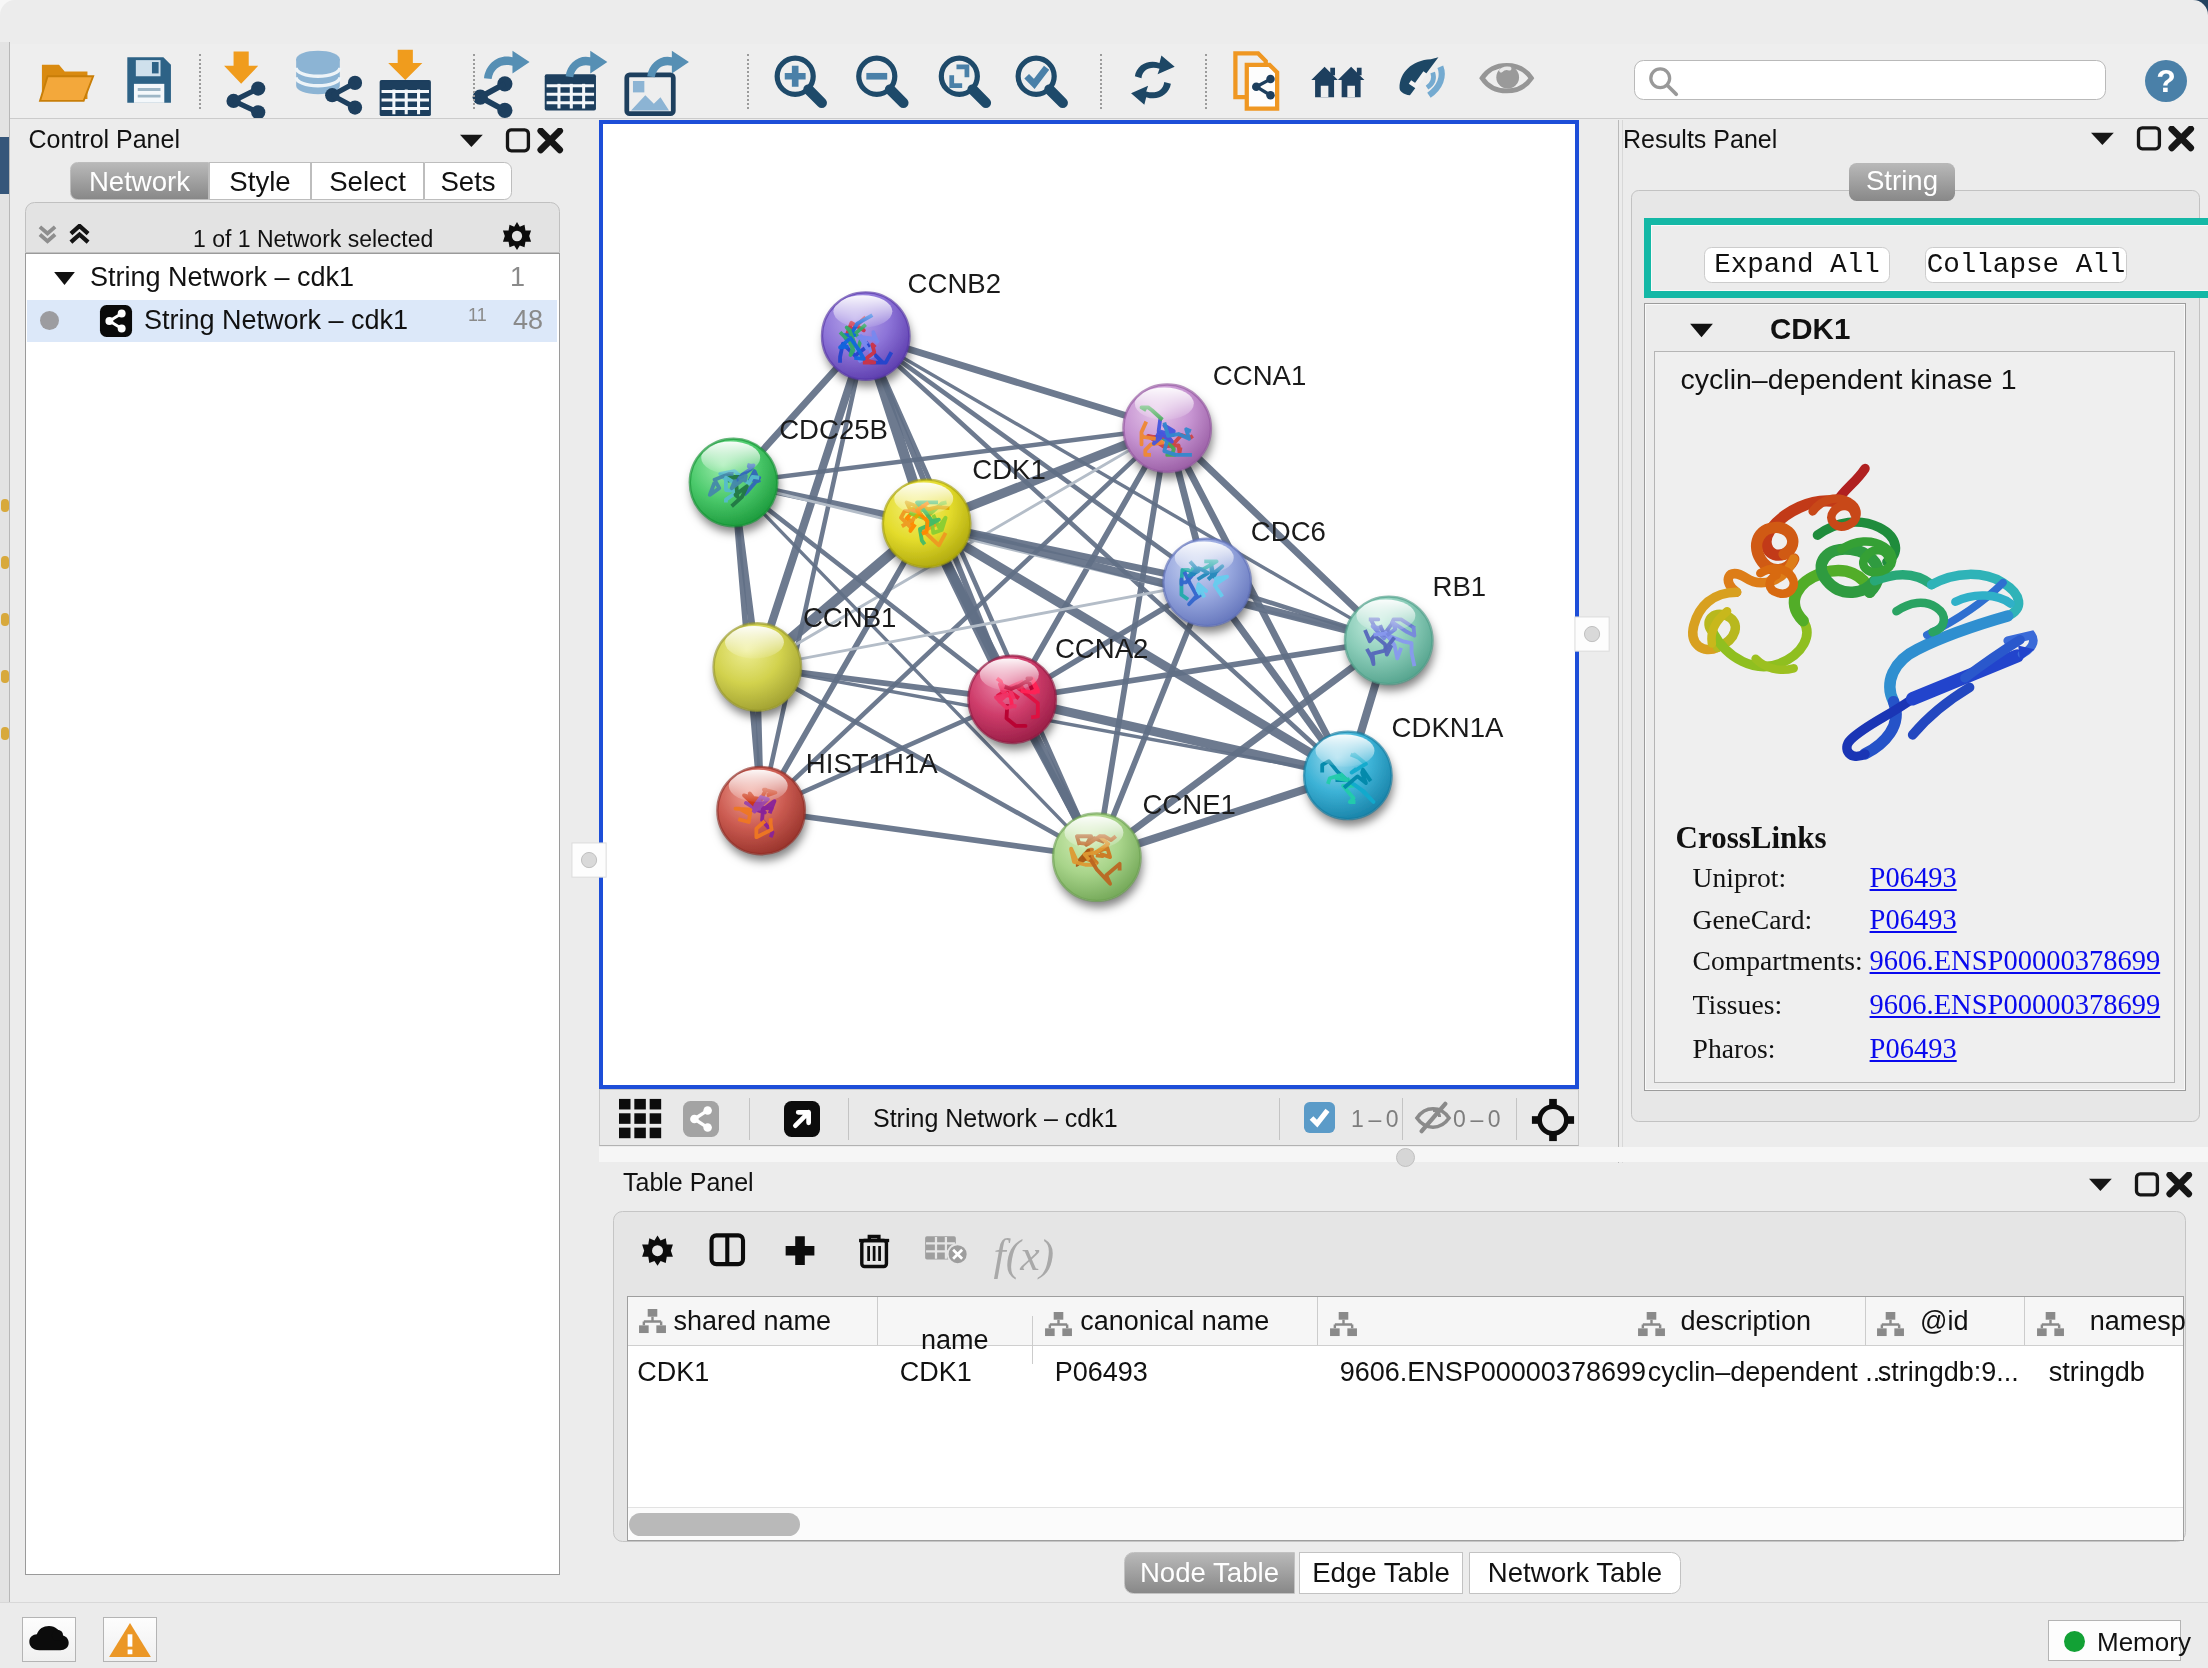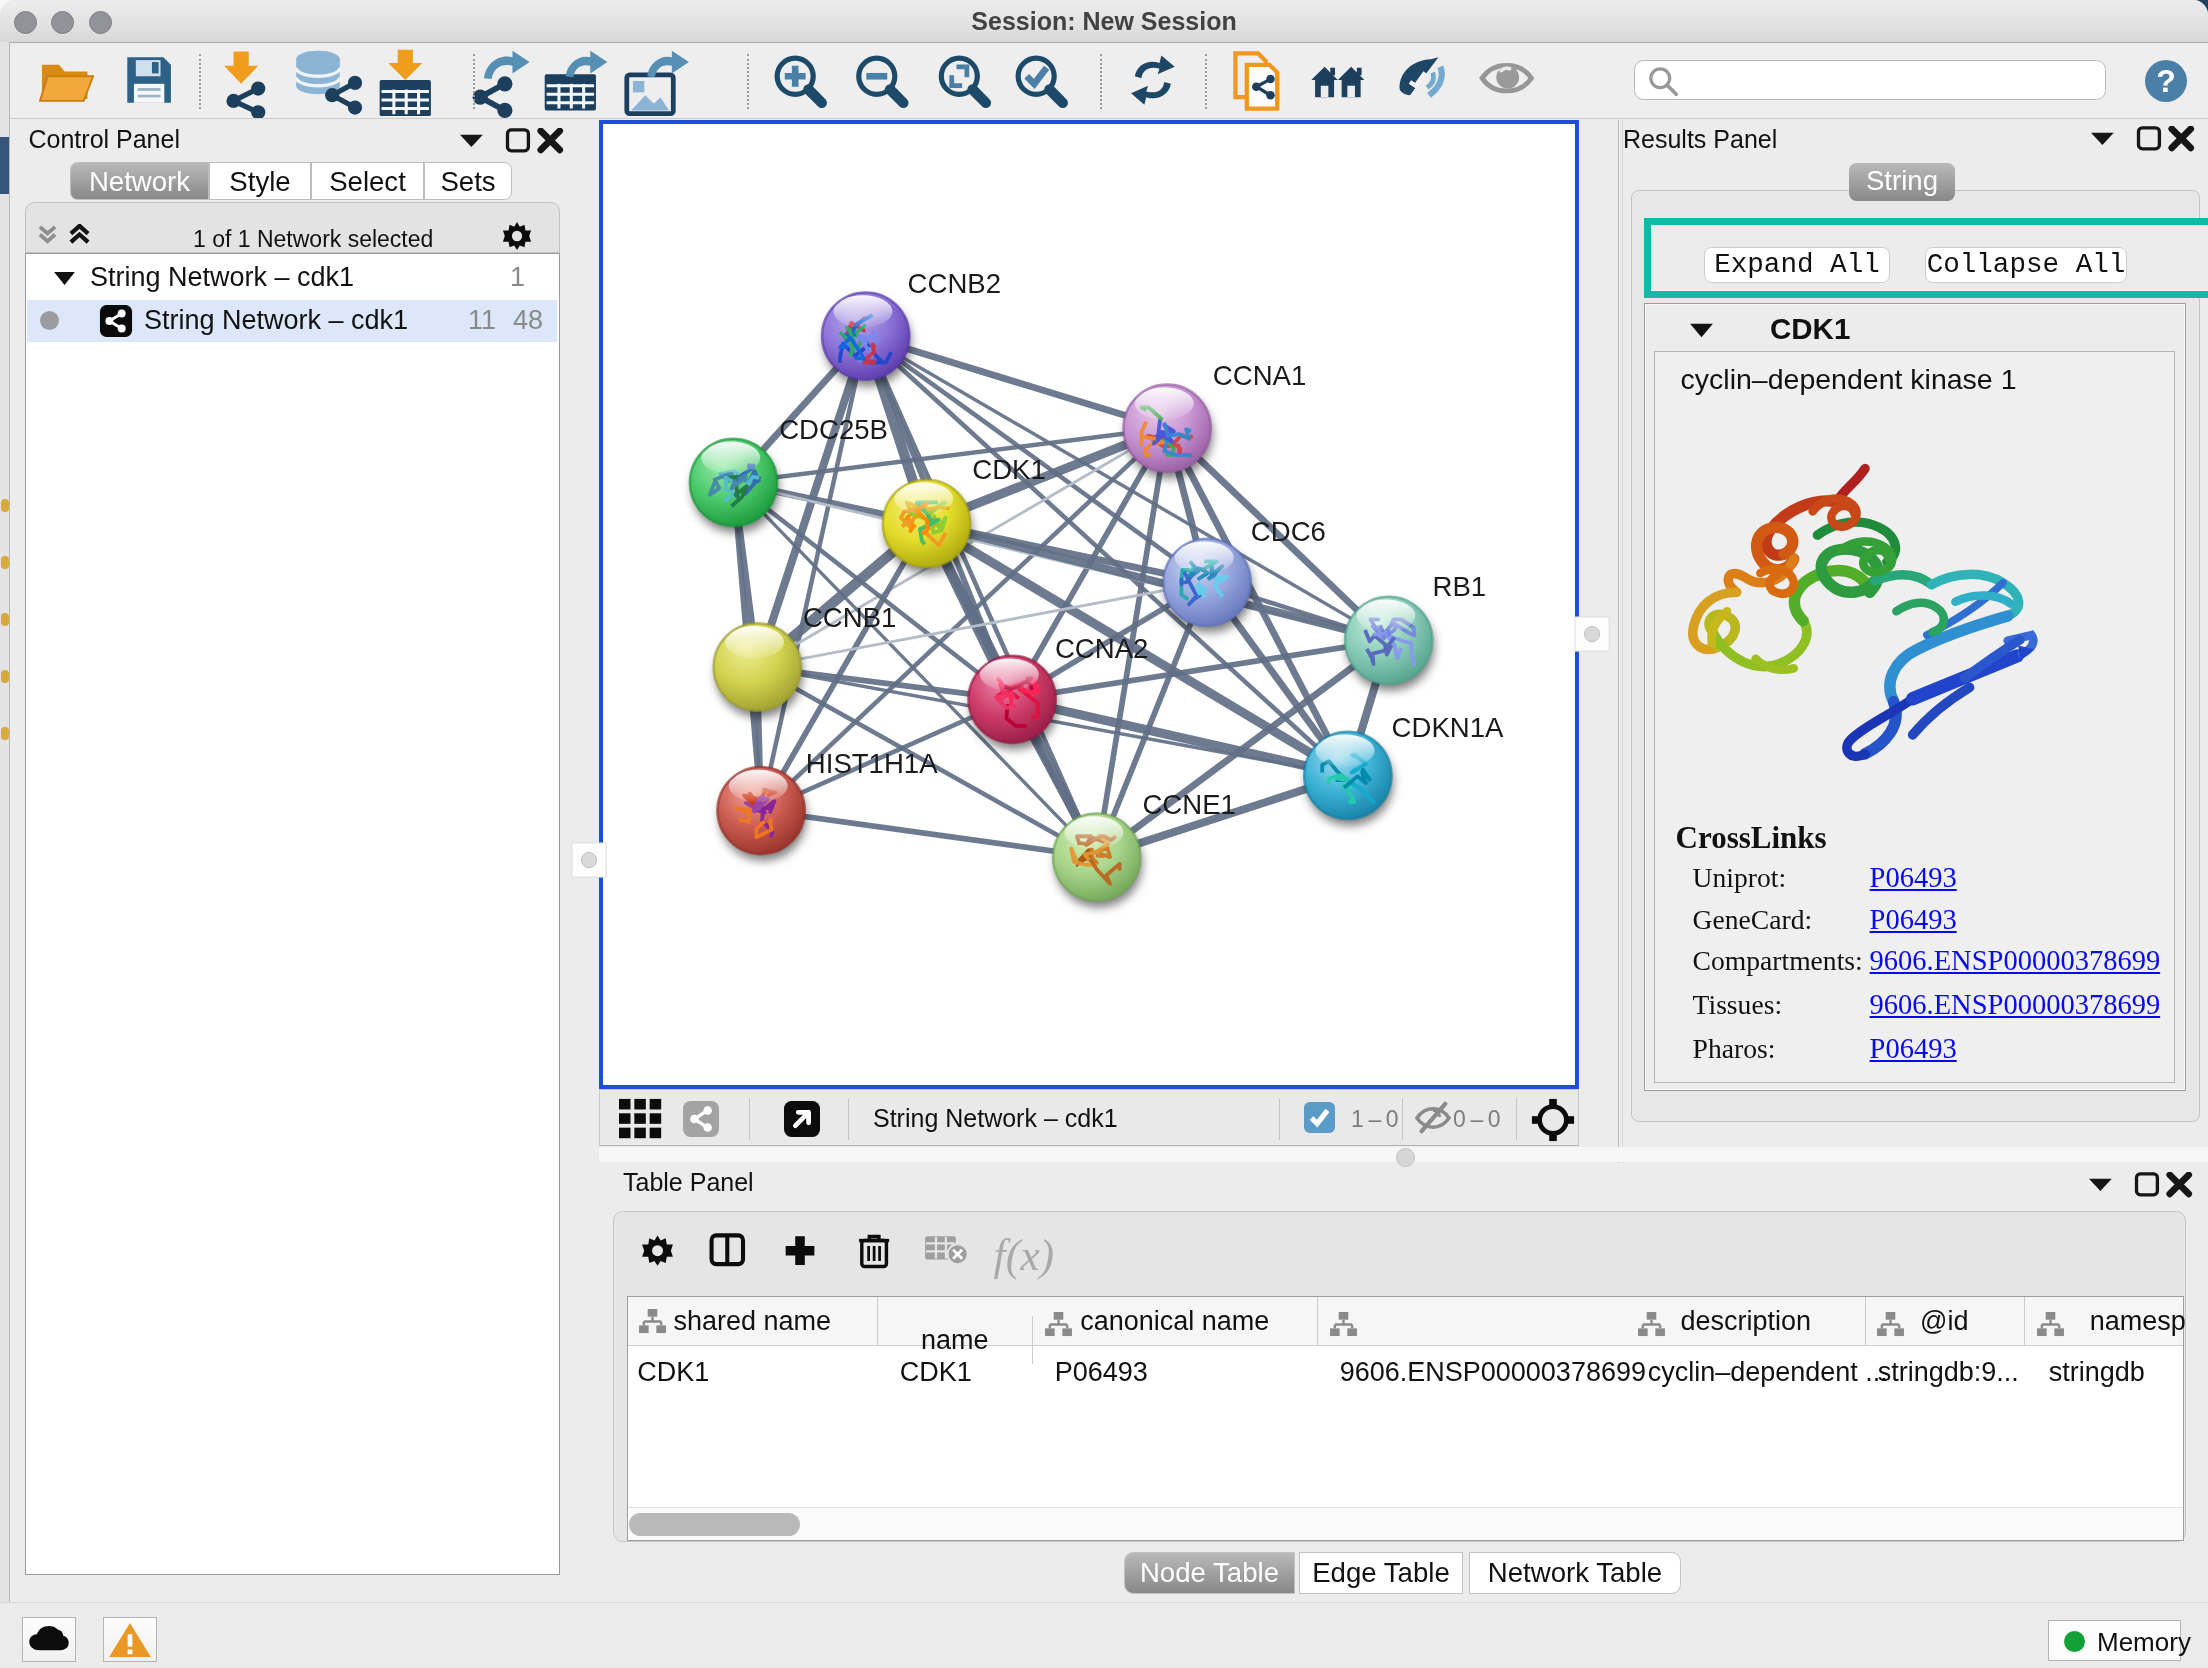--- a/index.html
+++ b/index.html
@@ -87,26 +87,20 @@
     <rect x="9" y="0" width="10" height="8"></rect>
     <path d="M14 8 V13 M5 13 H23 M5 13 V17 M23 13 V17" stroke="#8a8a8a" stroke-width="2.5" fill="none"></path>
     <rect x="0" y="17" width="10" height="8"></rect>
     <rect x="18" y="17" width="10" height="8"></rect>
   </g>
 </defs>
   </svg>
 <div style="position:absolute;right:0;top:0;width:19px;height:19px;background:#23425f;"></div>
 <div id="window">
 
-  <div id="titlebar">
-    <div id="wtitle">Session: New Session</div>
-    <div class="tl" style="left:14.3px;"></div>
-    <div class="tl" style="left:51px;"></div>
-    <div class="tl" style="left:89px;"></div>
-  </div>
 
   <div id="toolbar">
     <svg id="tb-icons" width="1579" height="74" style="position:absolute;left:0;top:0;" viewBox="0 0 1660 78">
       <defs>
         <g id="shareg">
           <circle cx="6" cy="14" r="5.5" fill="#1d3f5e"></circle>
             <circle cx="24" cy="4" r="5.5" fill="#1d3f5e"></circle>
             <circle cx="24" cy="24" r="5.5" fill="#1d3f5e"></circle>
           <path d="M6 14 L24 4 M6 14 L24 24" stroke="#1d3f5e" stroke-width="4"></path>
         </g>
@@ -303,21 +297,21 @@
       <div id="cp-row2">
         <div style="position:absolute;left:13.3px;top:11.4px;width:19px;height:19px;border-radius:50%;background:#9c9ca0;"></div>
         <svg width="34" height="34" style="position:absolute;left:72px;top:3.8px;" viewBox="0 0 36 36">
           <rect x="1" y="1" width="34" height="34" rx="7" fill="#0a0a0a"></rect>
           <circle cx="11" cy="18" r="4.2" fill="#fff"></circle>
             <circle cx="24" cy="10" r="4.2" fill="#fff"></circle>
             <circle cx="24" cy="26" r="4.2" fill="#fff"></circle>
           <path d="M11 18 L24 10 M11 18 L24 26" stroke="#fff" stroke-width="3"></path>
         </svg>
         <span style="position:absolute;left:117px;top:4.8px;font-size:27px;color:#111;">String Network – cdk1</span>
-        <span style="position:absolute;left:441px;top:4.8px;font-size:27px;color:#8a8a8a;">11</span>
+        <span style="position:absolute;left:441px;top:4.8px;font-size:18px;color:#8a8a8a;">11</span>
         <span style="position:absolute;left:486px;top:4.8px;font-size:27px;color:#8a8a8a;">48</span>
       </div>
     </div>
   </div>
 
   <div id="netview">
       <svg id="netsvg" width="980" height="969" style="position:absolute;left:0;top:0;" viewBox="0 0 1030 1019">
 <defs>
 <radialGradient id="gCCNB2" cx="0.38" cy="0.3" r="0.78">
             <stop offset="0" stop-color="#b7a6ea"></stop>

